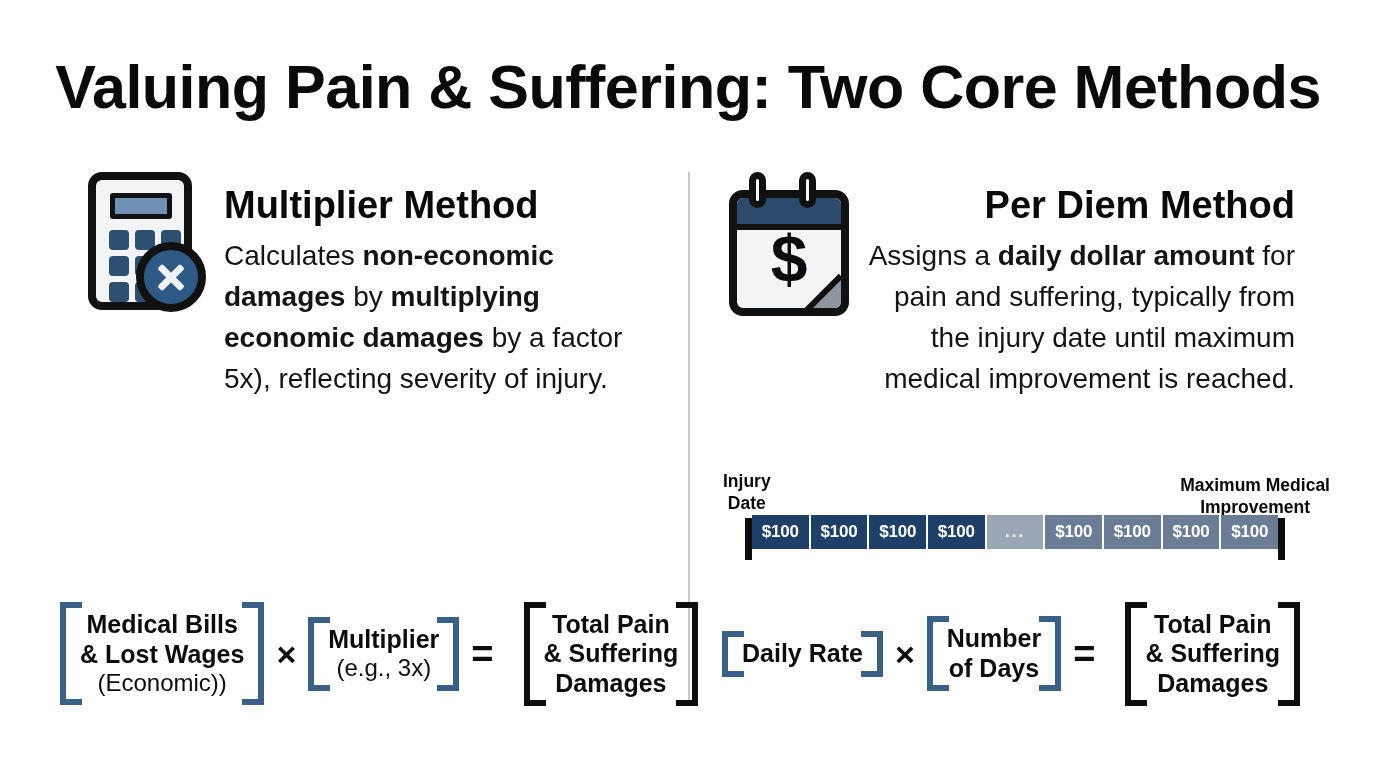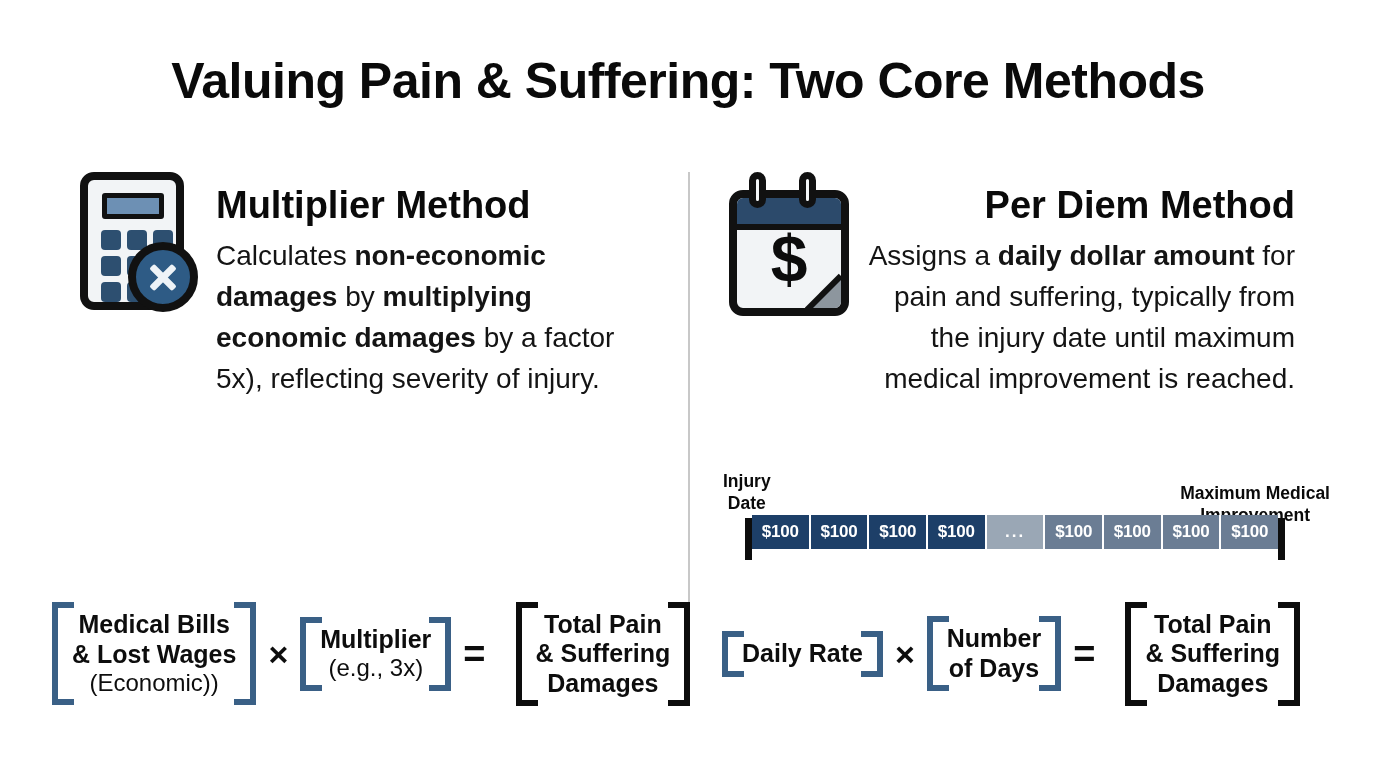--- a/index.html
+++ b/index.html
@@ -16,40 +16,40 @@
     position: relative;
   }
 
   
   .title {
     position: absolute;
     top: 52px;
     left: 0;
     width: 1376px;
     text-align: center;
-    font-size: 50px;
+    font-size: 61px;
     font-weight: bold;
     letter-spacing: -0.5px;
     color: #0a0a0a;
     white-space: nowrap;
   }
 
   
   .divider {
     position: absolute;
     left: 688px;
     top: 172px;
     width: 2px;
     height: 528px;
     background: #c8c8c8;
   }
 
   
   .panel { position: absolute; top: 0; }
-  .panel-left  { left: 8px;    width: 688px; height: 768px; }
+  .panel-left  { left: 16px;    width: 688px; height: 768px; }
   .panel-right { left: 688px; width: 688px; height: 768px; }
 
   .head-row {
     position: absolute;
     top: 172px;
     display: flex;
     align-items: flex-start;
   }
   .panel-left .head-row  { left: 72px; }
   .panel-right .head-row { left: 33px; }
@@ -215,21 +215,21 @@
   .tl-label {
     position: absolute;
     font-size: 17.5px;
     font-weight: bold;
     line-height: 1.28;
     text-align: center;
     color: #0a0a0a;
     white-space: nowrap;
   }
   .tl-label.left  { left: -22px; top: 0; }
-  .tl-label.right { right: -45px; top: 12px; }
+  .tl-label.right { right: -45px; top: 4px; }
   .tl-bar {
     position: relative;
     height: 42px;
     display: flex;
     align-items: center;
   }
   .tl-cap {
     width: 7px;
     height: 42px;
     background: #0d0d0d;

